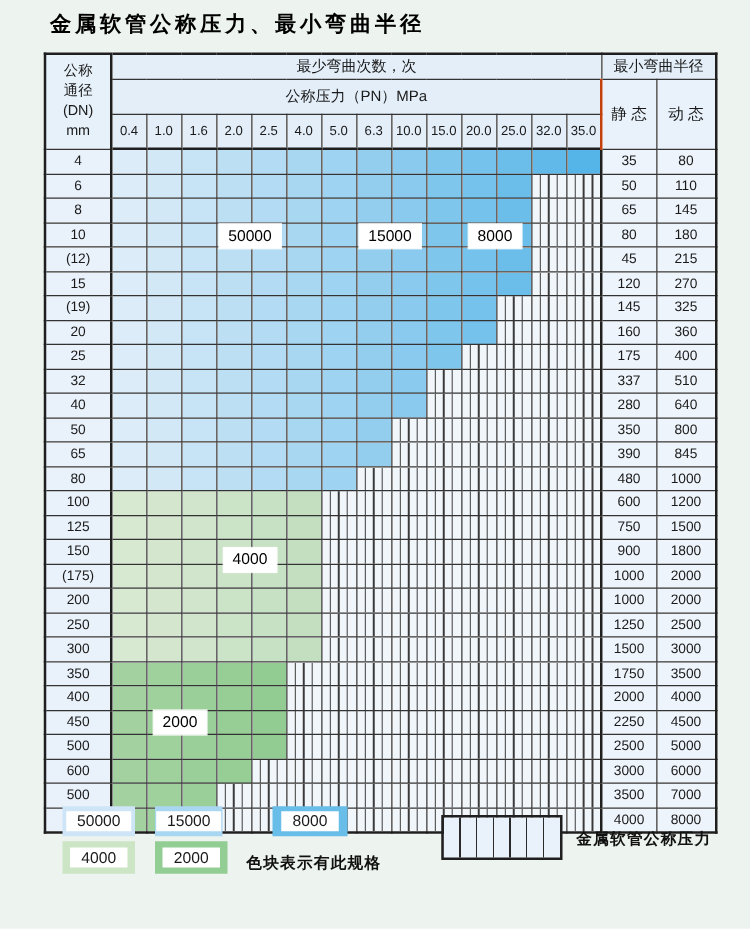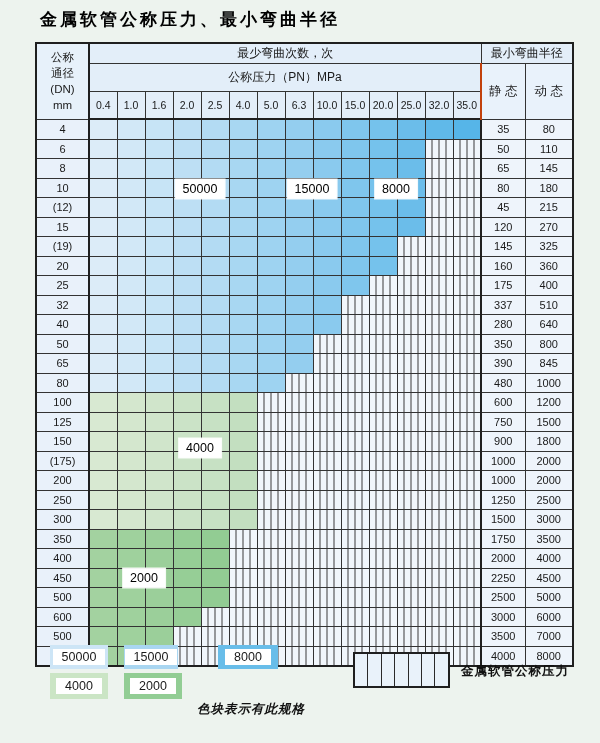--- a/index.html
+++ b/index.html
@@ -638,21 +638,21 @@
 
 <div id="grid-labels">
     <div class="grid-label" style="left: 200px; top: 189px; transform: translate(-50%, -50%);">50000</div>
     <div class="grid-label" style="left: 312px; top: 189px; transform: translate(-50%, -50%);">15000</div>
     <div class="grid-label" style="left: 396px; top: 189px; transform: translate(-50%, -50%);">8000</div>
     <div class="grid-label" style="left: 200px; top: 448px; transform: translate(-50%, -50%);">4000</div>
     <div class="grid-label" style="left: 144px; top: 577.5px; transform: translate(-50%, -50%);">2000</div>
   </div>
 <div id="legend">
   <div class="nospec-box"></div>
-  <div class="legend-note" style="left:197px;top:701px;font-style:italic;">色块表示有此规格</div>
+  <div class="legend-note" style="left:197px;top:682px;">色块表示有此规格</div>
   <div class="legend-note" style="left:461px;top:663px;">金属软管公称压力</div>
 <div class="legend-item" style="left: 50px; top: 645px; width: 58px; height: 24px; background: rgb(205, 229, 246);">
       <div class="inner">50000</div>
     </div>
     <div class="legend-item" style="left: 124px; top: 645px; width: 54px; height: 24px; background: rgb(169, 214, 241);">
       <div class="inner">15000</div>
     </div>
     <div class="legend-item" style="left: 218px; top: 645px; width: 60px; height: 24px; background: rgb(104, 189, 233);">
       <div class="inner">8000</div>
     </div>

